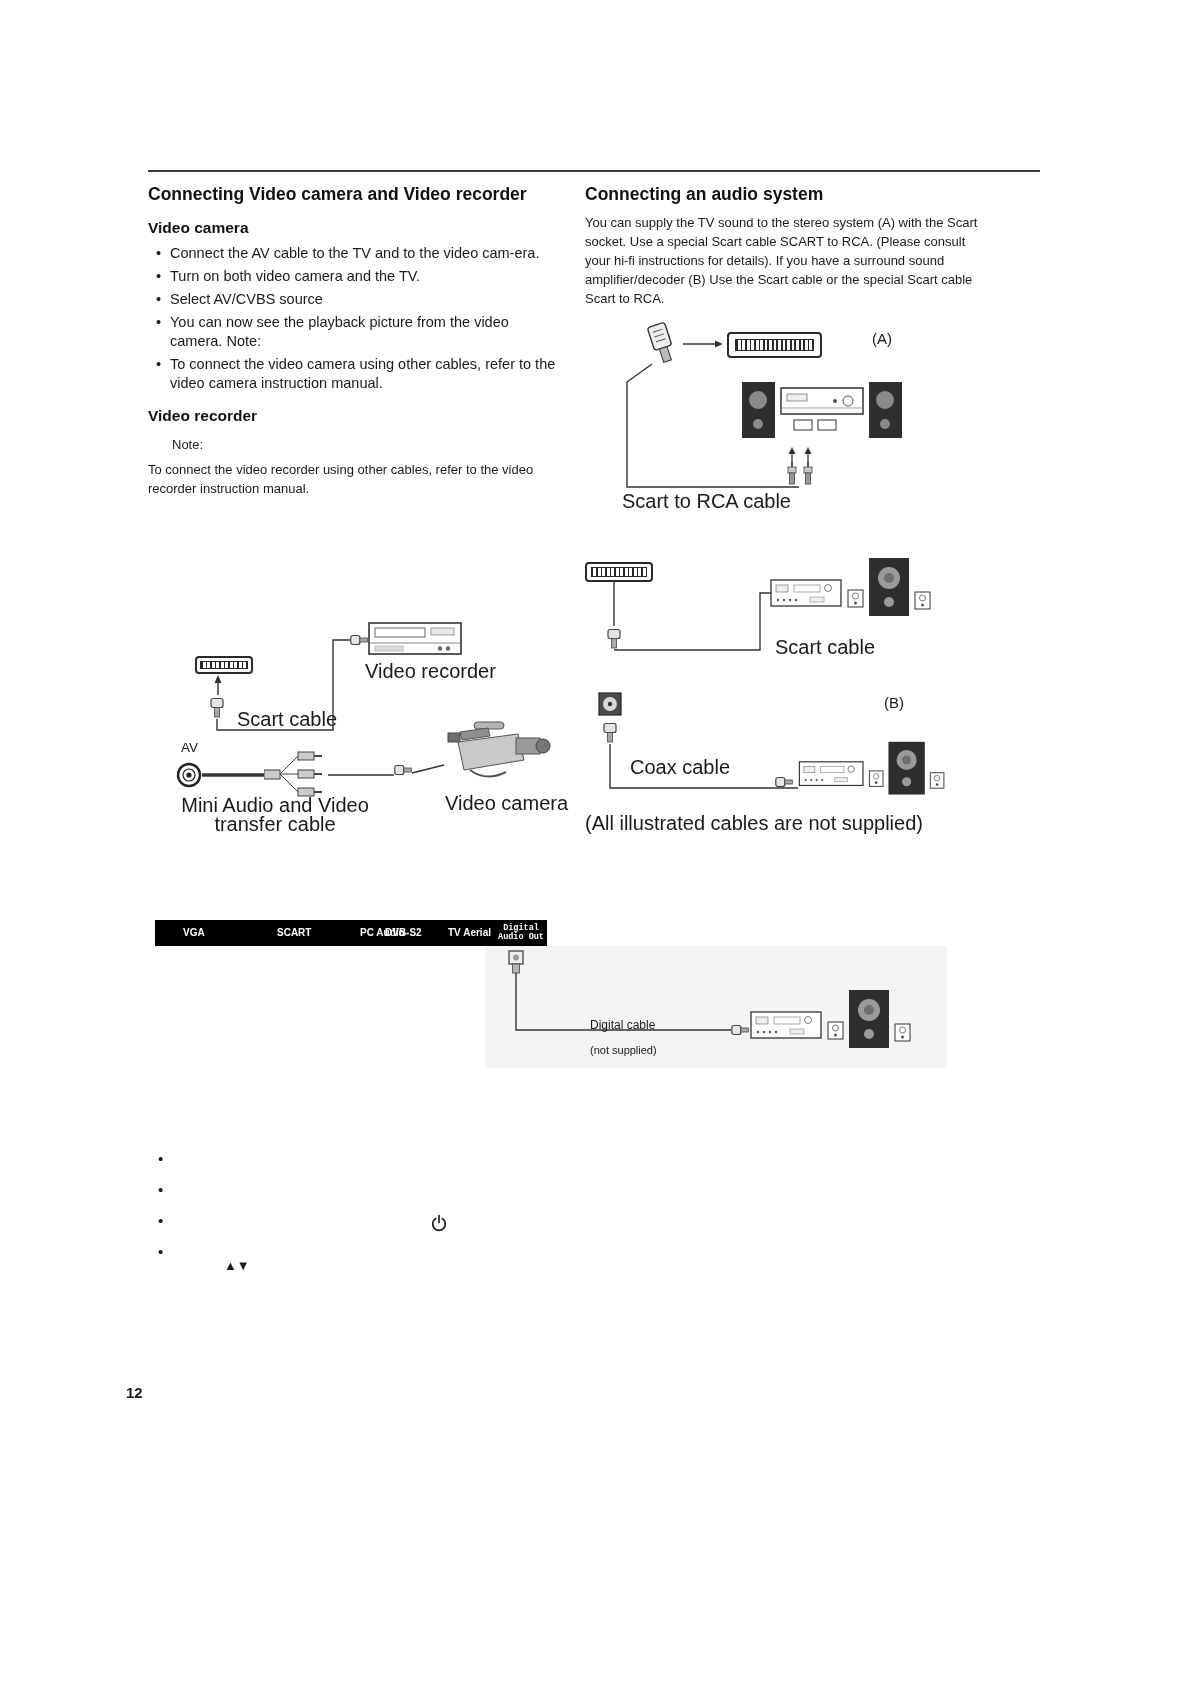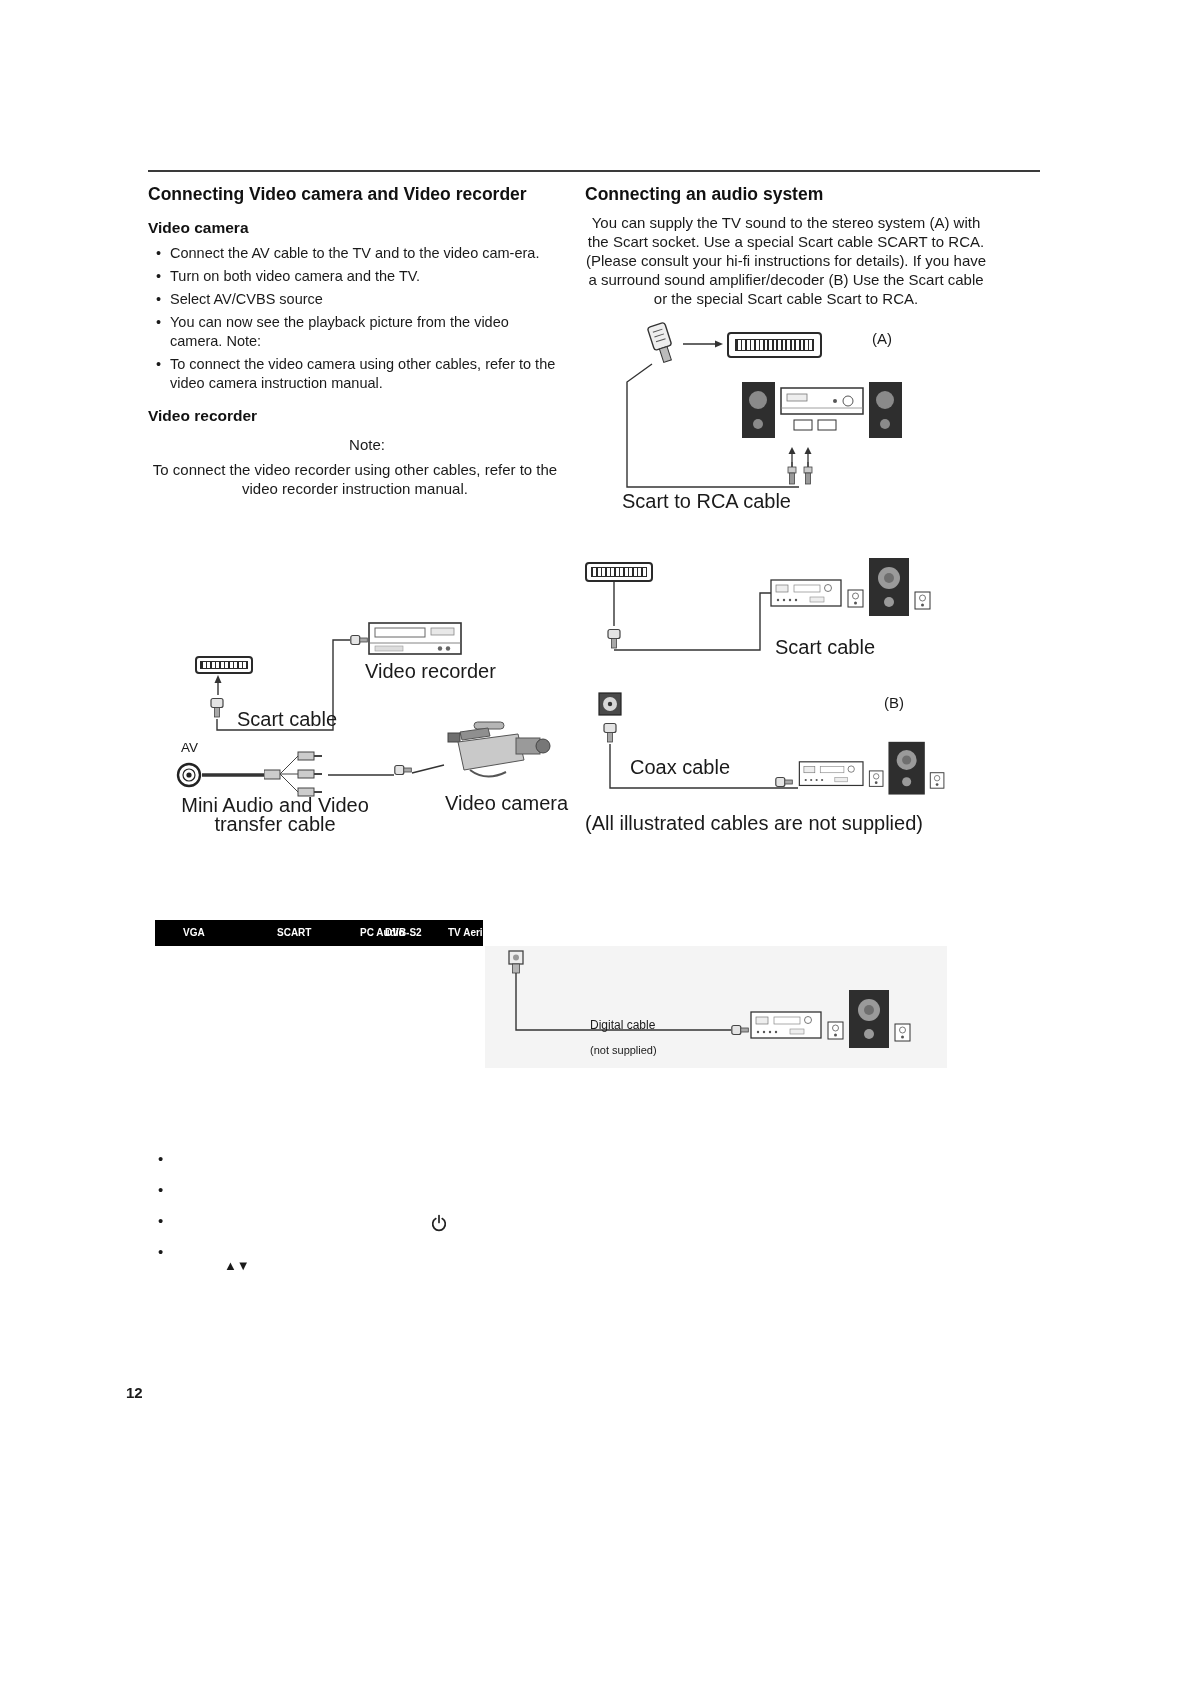--- a/index.html
+++ b/index.html
@@ -2,33 +2,33 @@
 <html><head>
 <meta charset="utf-8">
 <style>
   html,body{margin:0;padding:0;background:#fff;}
   #page{position:relative;width:1190px;height:1684px;background:#fff;
         font-family:"Liberation Sans",sans-serif;color:#1a1a1a;overflow:hidden;}
   .abs{position:absolute;}
   .rule{position:absolute;left:148px;top:170px;width:892px;height:1.5px;background:#3a3a3a;}
   .h1{font-size:17.5px;font-weight:bold;color:#111;line-height:22px;}
   .h2{font-size:15.5px;font-weight:bold;color:#111;line-height:20px;margin-top:13px;}
-  .para{font-size:15px;line-height:19px;text-align:center;}
+  .para{font-size:13px;line-height:19px;}
   ul.bullets{list-style:none;margin:6px 0 2px 0;padding:0 0 0 22px;}
   ul.bullets li{position:relative;font-size:14.5px;line-height:19px;margin:4px 0;}
   ul.bullets li::before{content:"•";position:absolute;left:-14px;top:0;}
   .lbl{position:absolute;font-size:20px;white-space:nowrap;color:#1a1a1a;}
   .lbl-sm{font-size:12px;}
   .lbl-xs{font-size:11px;}
   .lbl-c{text-align:center;white-space:normal;}
   .scart-strip{position:absolute;border:2px solid #2a2a2a;border-radius:4px;background:#fff;
                display:flex;align-items:center;justify-content:center;box-sizing:border-box;}
   .scart-strip .pins{width:84%;height:46%;border:1px solid #2a2a2a;
                background:repeating-linear-gradient(90deg,#2a2a2a 0 1.5px,#fff 1.5px 4.5px);}
-  .bar{position:absolute;left:155px;top:920px;width:328px;height:26px;background:#000;}
+  .bar{position:absolute;left:155px;top:920px;width:392px;height:26px;background:#000;}
   .bar > span{position:absolute;color:#fff;font-size:10px;font-weight:bold;top:7px;white-space:nowrap;}
   .bar > .two{font-size:8.5px;line-height:9px;top:4px;text-align:center;}
   .bar .two span{position:static;}
   .graybg{position:absolute;left:485px;top:946px;width:462px;height:122px;background:#f4f4f4;}
   .overlay{position:absolute;pointer-events:none;}
   .dot{position:absolute;font-size:15px;color:#1a1a1a;}
   .dot::before{content:"•";}
   .pagenum{position:absolute;left:126px;top:1384px;font-size:15px;font-weight:bold;}
   svg{display:block;}
 </style>

